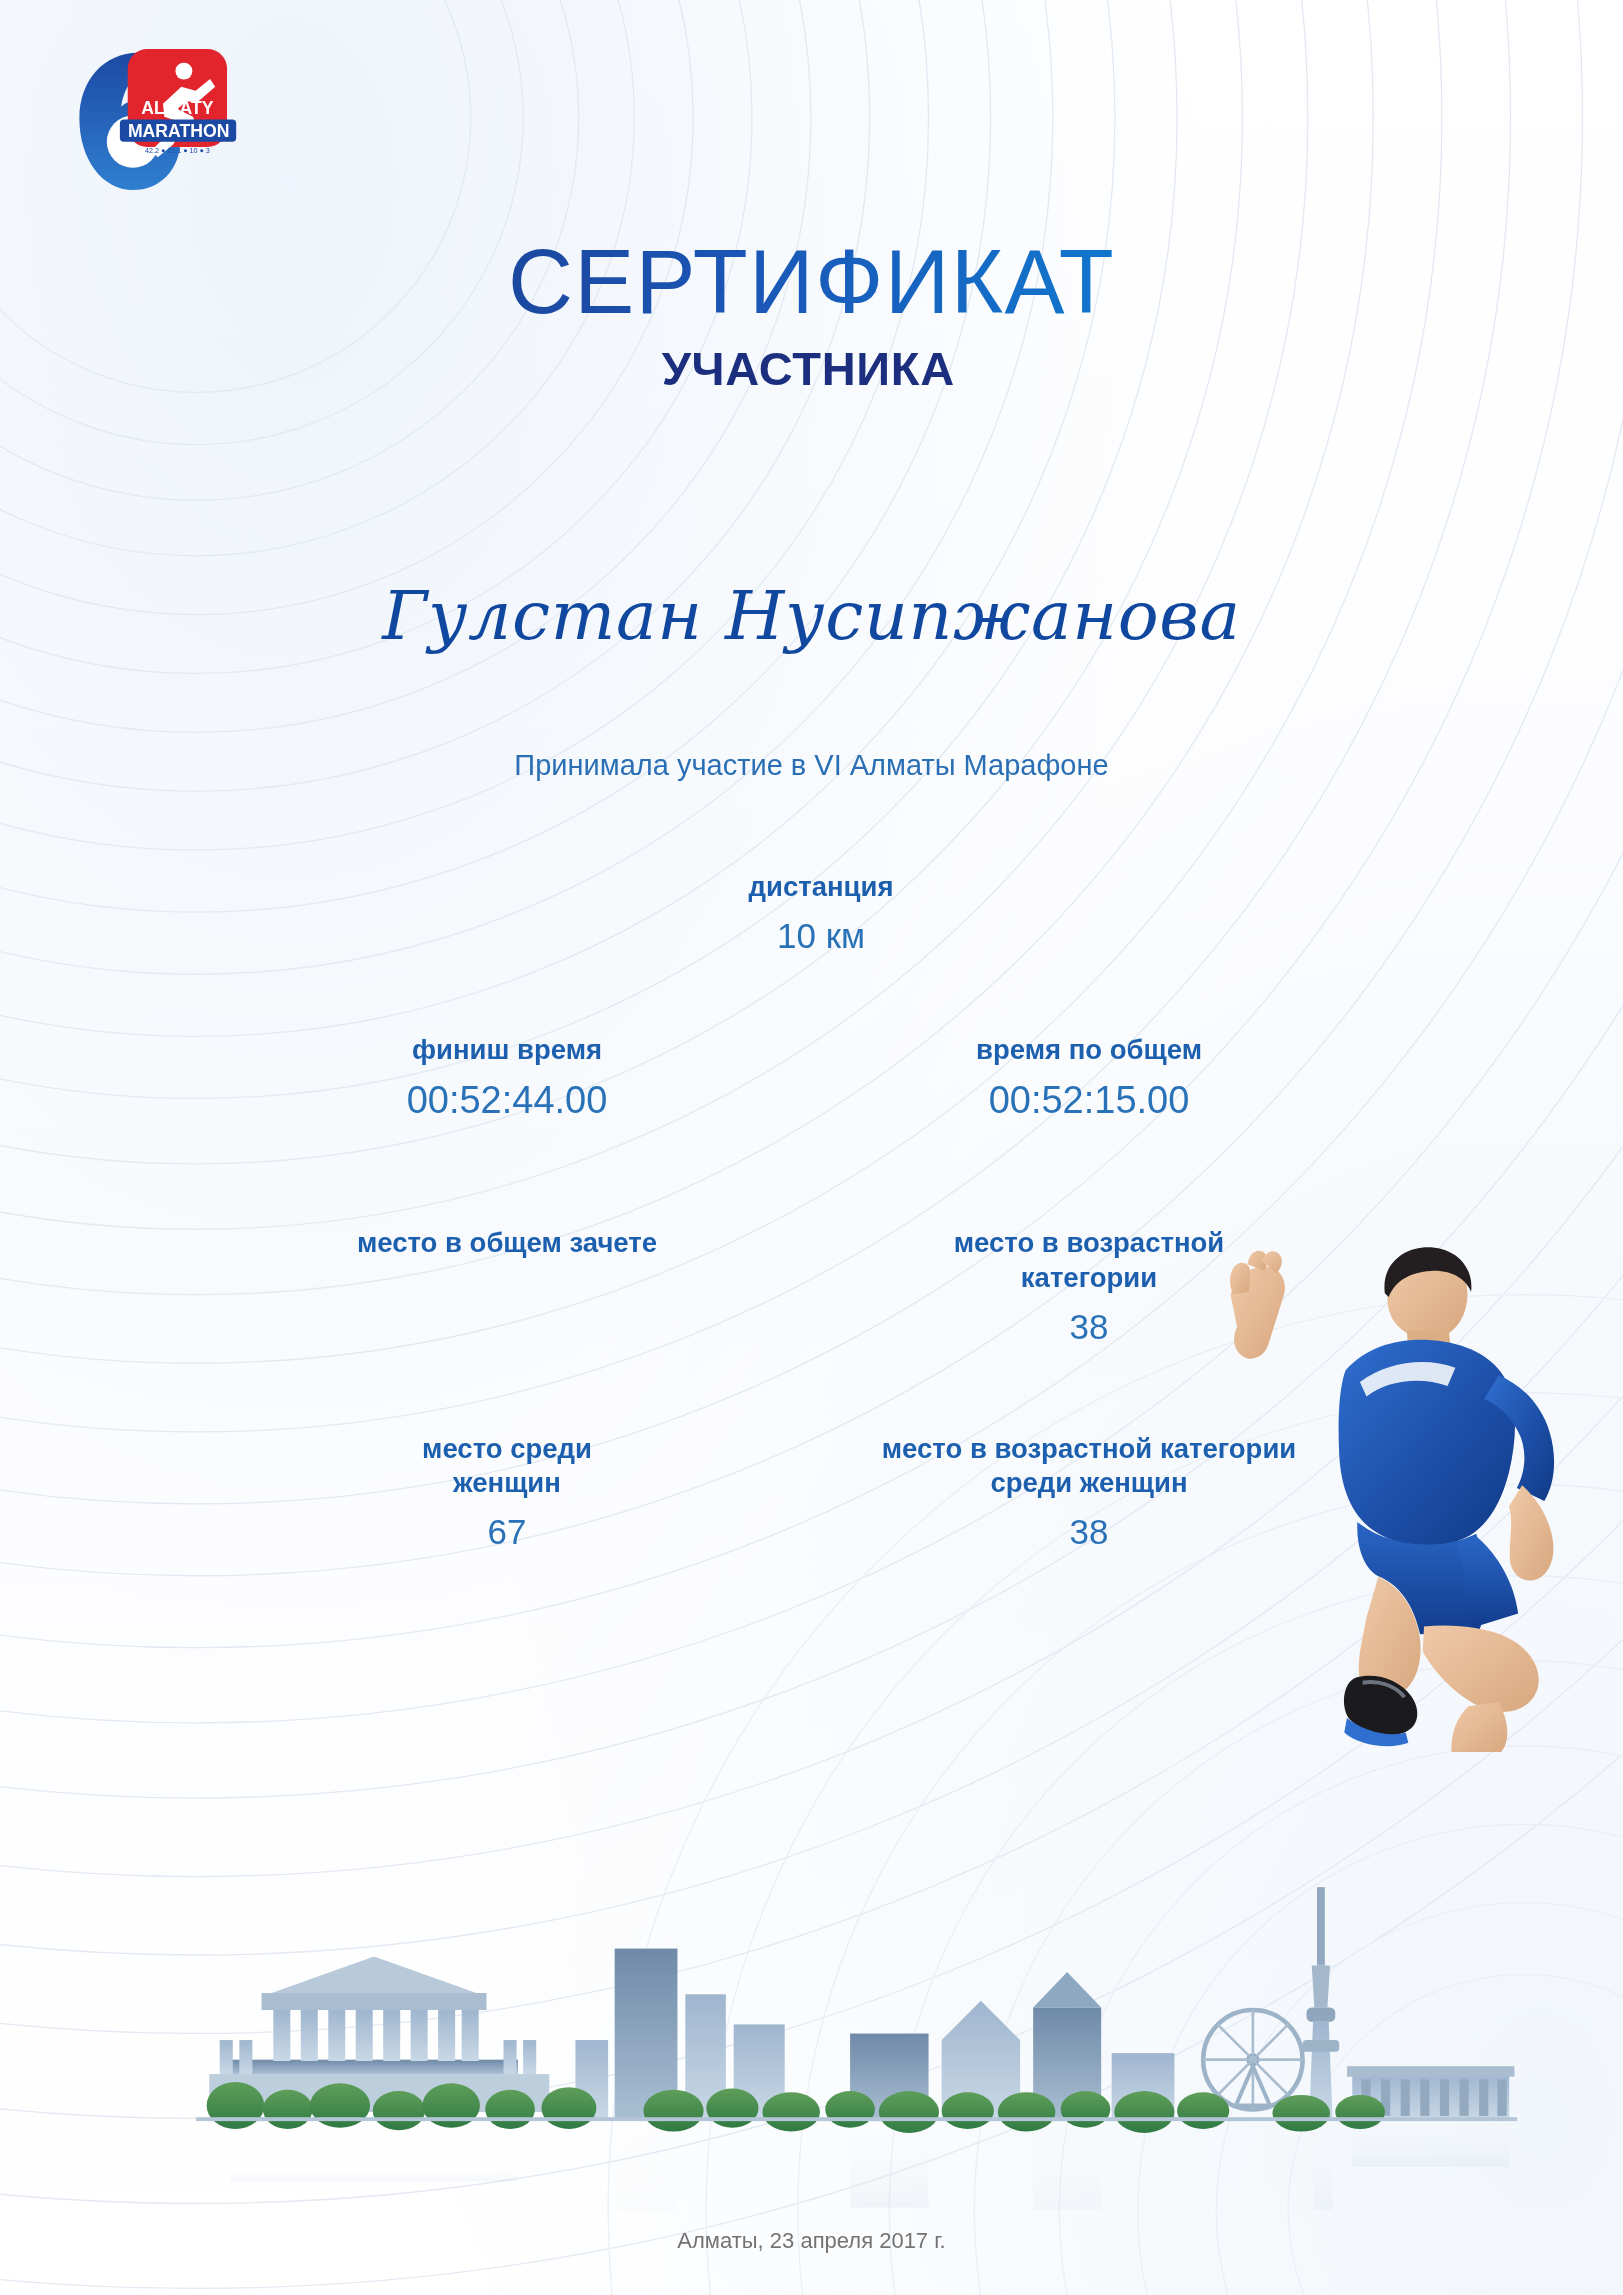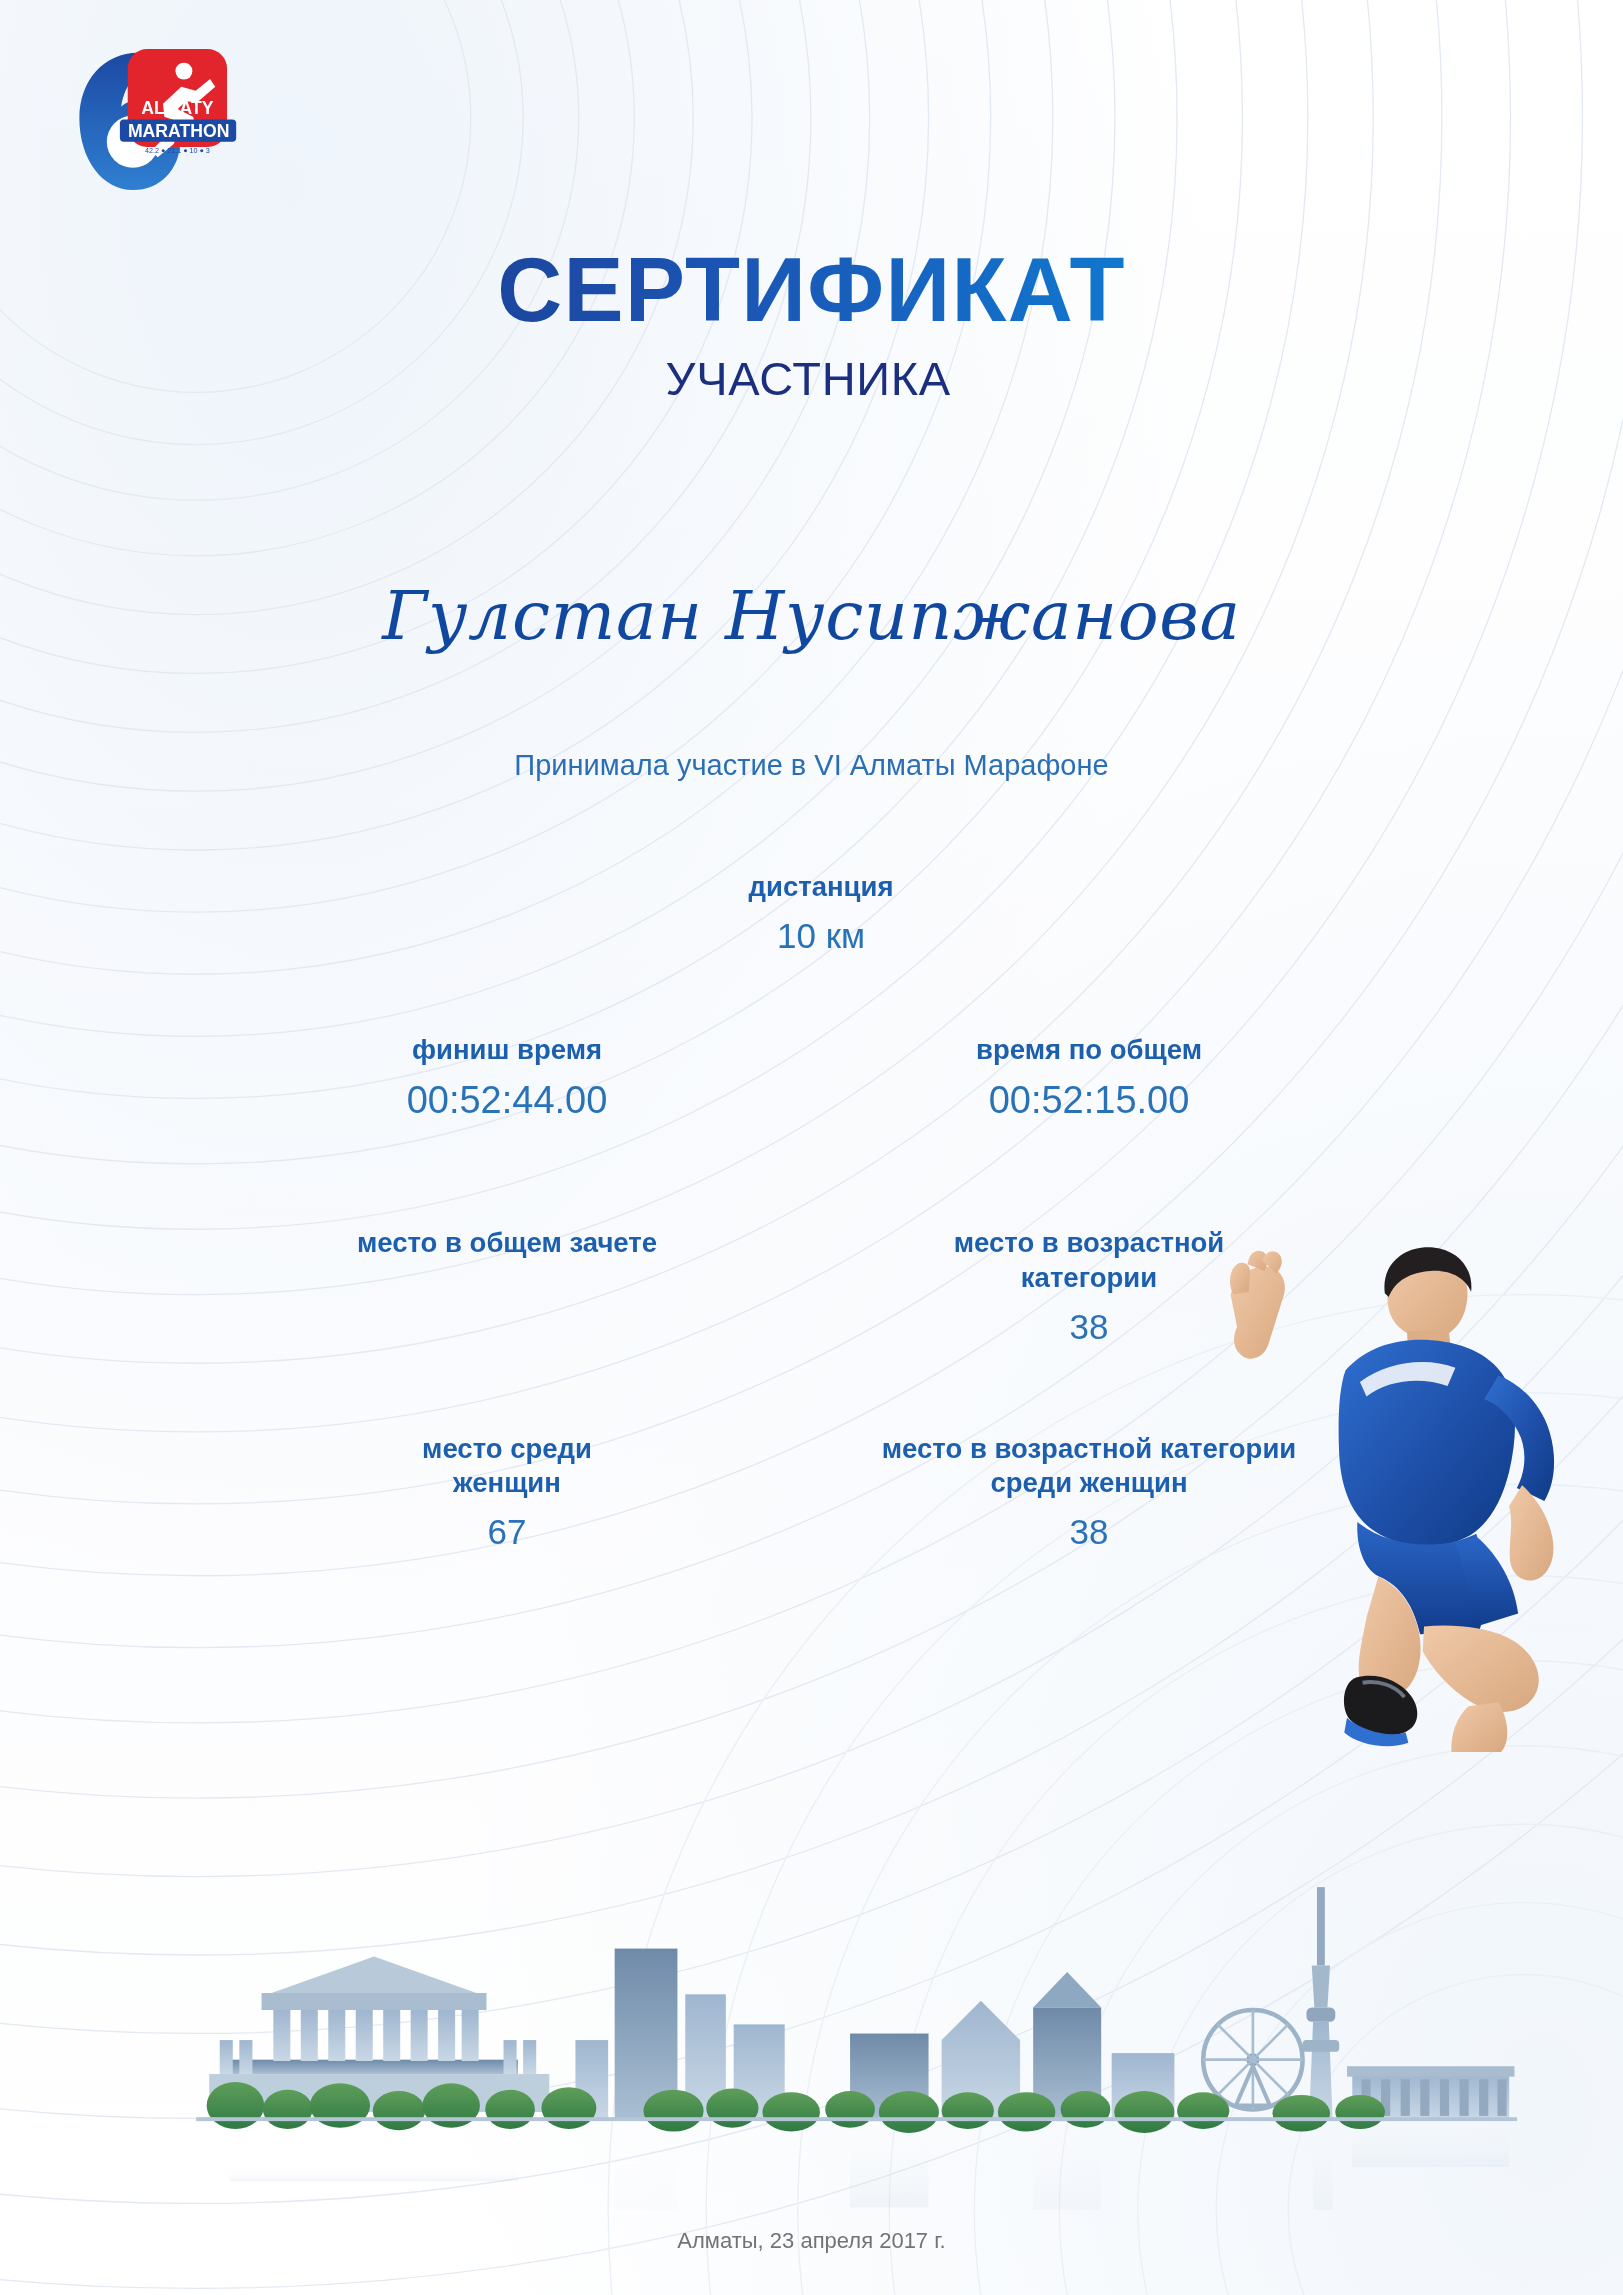--- a/index.html
+++ b/index.html
@@ -49,32 +49,32 @@
   
   .title-block {
     position: absolute;
     left: 0;
     right: 0;
     top: 229px;
     text-align: center;
   }
   .title-main {
     font-size: 90px;
-    font-weight: bold;
+    font-weight: normal;
     letter-spacing: 1.3px;
     line-height: 1.0;
     background: linear-gradient(90deg, #1b2a72 0%, #1b55b5 45%, #0f7fd4 75%, #1b2a72 100%);
     -webkit-background-clip: text;
     background-clip: text;
     color: transparent;
-    margin: 16px;
+    margin: 8px;
   }
   .title-sub {
     font-size: 47px;
-    font-weight: normal;
+    font-weight: bold;
     color: #1b2f7e;
     letter-spacing: 0.7px;
     margin-top: 14.4px;
     margin-right: 6.5px;
     text-align: center;
   }
 
   
   .participant-name {
     position: absolute;

